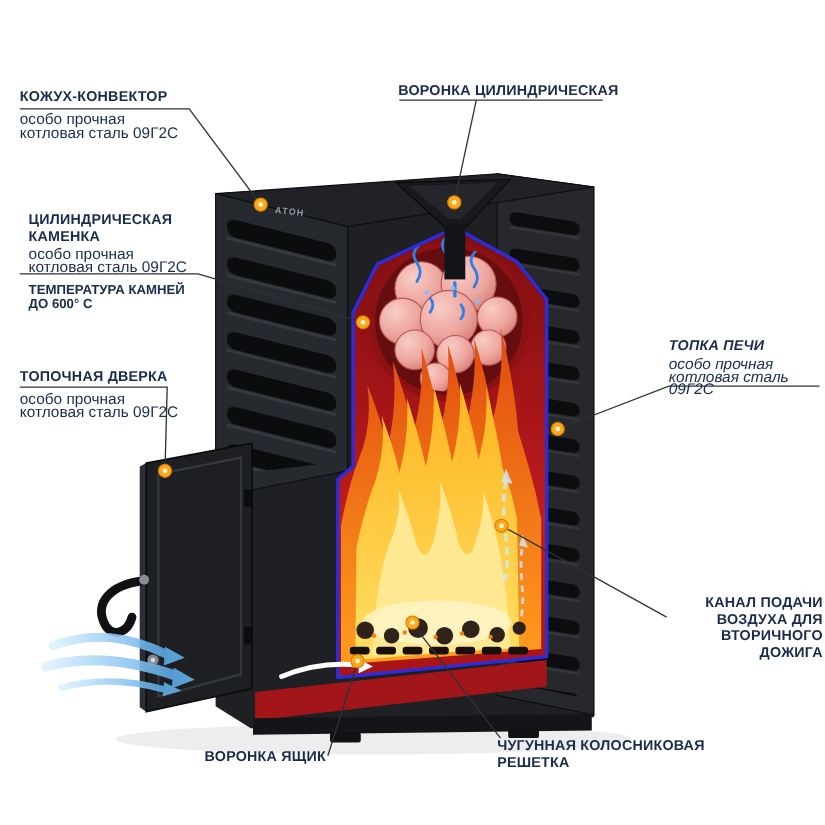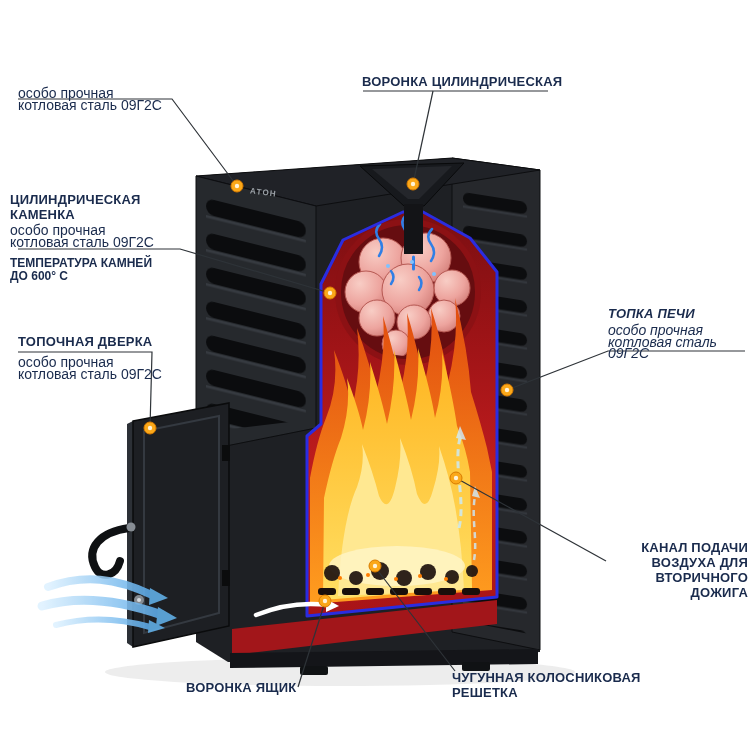--- a/index.html
+++ b/index.html
@@ -5,21 +5,21 @@
   html,body{margin:0;padding:0;background:#ffffff;}
   .stage{position:relative;width:750px;height:750px;background:#ffffff;overflow:hidden;
          font-family:"Liberation Sans",sans-serif;}
   .stage svg{position:absolute;left:0;top:0;}
   .label{position:absolute;color:#1a2b4d;z-index:5;}
   .label .t{font-weight:bold;font-size:13px;line-height:15px;letter-spacing:.2px;white-space:pre-line;}
   .label .s{font-size:14px;line-height:11.5px;margin-top:8px;white-space:pre-line;}
   .label .t2{font-weight:bold;font-size:12px;line-height:13px;margin-top:9px;white-space:pre-line;}
   .label--kozhukh{left:18px;top:80px;width:200px;}
   .label--voronka{left:362px;top:74px;width:230px;}
-  .label--kamenka{left:10px;top:192px;width:200px;}
+  .label--kamenka{left:26px;top:192px;width:200px;}
   .label--kamenka .s{margin-top:3px;}
   .label--dverka{left:18px;top:334px;width:200px;}
   .label--topka{left:608px;top:306px;width:140px;font-style:italic;}
   .label--topka .s{margin-top:4px;}
   .label--kanal{left:608px;top:540px;width:140px;text-align:right;}
   .label--zolnik{left:186px;top:680px;width:140px;}
   .label--reshetka{left:452px;top:670px;width:230px;}
   .brand-logo{position:absolute;left:250px;top:188px;z-index:4;font-size:8px;color:#9aa0a6;
               letter-spacing:1.2px;transform:rotate(7deg);font-weight:bold;}
 </style>
@@ -245,20 +245,21 @@
       <g>
         <circle cx="375" cy="566" r="6" fill="#fba819" stroke="#d87b00"></circle>
           <circle cx="375" cy="566" r="2.2" fill="#fff3d8"></circle>
       </g>
     </g>
   </svg>
 
   <div class="brand-logo">АТОН</div>
 
   <div class="label label--kozhukh">
+    <div class="t">КОЖУХ-КОНВЕКТОР</div>
     <div class="s">особо прочная
 котловая сталь 09Г2С</div>
   </div>
 
   <div class="label label--voronka">
     <div class="t">ВОРОНКА ЦИЛИНДРИЧЕСКАЯ</div>
   </div>
 
   <div class="label label--kamenka">
     <div class="t">ЦИЛИНДРИЧЕСКАЯ

